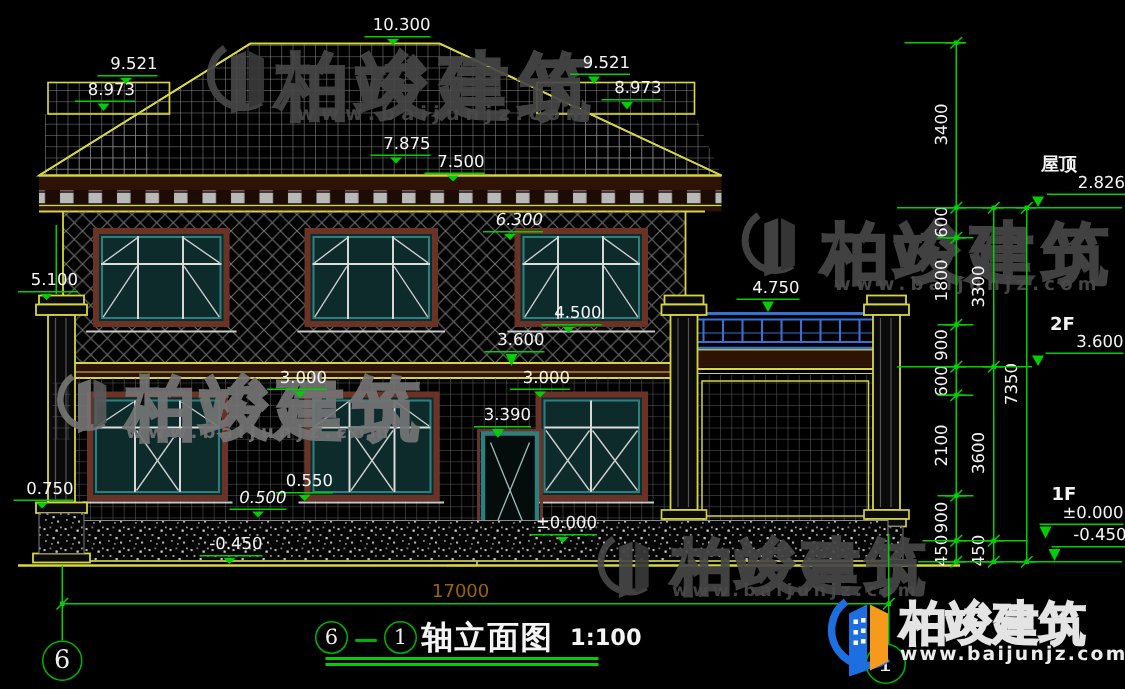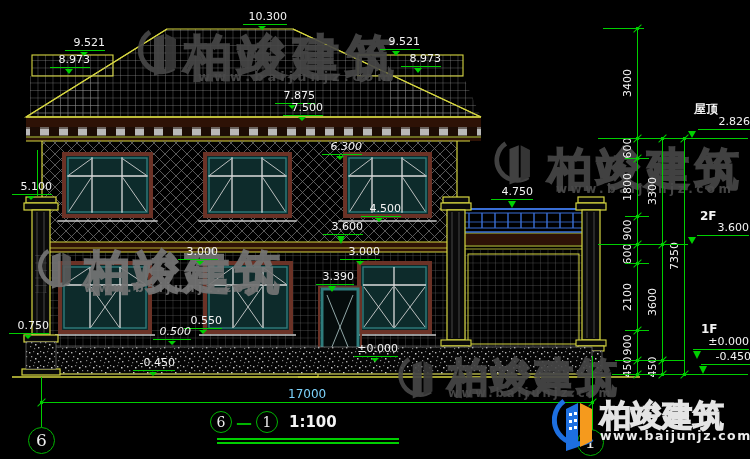--- a/index.html
+++ b/index.html
@@ -17,21 +17,21 @@
   .gh{position:absolute;height:1px;background:#00cf00;}
   .gv{position:absolute;width:1px;background:#00cf00;}
   .slash{position:absolute;width:11px;height:1px;background:#00cf00;transform:rotate(-45deg);}
   .dot{position:absolute;width:3px;height:3px;background:#00cf00;}
   .mk{position:absolute;}
   .mk .mval{display:block;font-size:11px;line-height:12px;color:#f4f4f4;text-align:right;
             border-bottom:1.3px solid #00cf00;padding-bottom:1px;white-space:nowrap;}
   .mk .tri{position:absolute;width:0;height:0;border-left:4px solid transparent;border-right:4px solid transparent;}
   .vlab{position:absolute;width:44px;height:12px;font-size:11px;line-height:12px;color:#f4f4f4;
         text-align:center;transform:rotate(-90deg);white-space:nowrap;}
-  .hlab{position:absolute;font-size:12px;color:#7dd3fc;white-space:nowrap;}
+  .hlab{position:absolute;font-size:12px;color:#a16207;white-space:nowrap;}
   .lvl{position:absolute;font-size:12px;color:#f4f4f4;font-weight:bold;white-space:nowrap;}
   .bubble{position:absolute;border:1.6px solid #00b400;border-radius:50%;color:#eee;
           font-family:"DejaVu Serif","Liberation Serif",serif;text-align:center;}
   
   #titlebar{position:absolute;left:210px;top:411px;z-index:6;display:flex;align-items:center;gap:3px;}
   #titlebar .tb-bubble{width:20px;height:20px;border:1.6px solid #00b400;border-radius:50%;color:#eee;
           font-family:"DejaVu Serif","Liberation Serif",serif;font-size:14px;line-height:20px;text-align:center;flex:0 0 auto;}
   #titlebar .tb-dash{color:#00b400;font-weight:bold;margin:0 1px;}
   #titlebar .tb-name{color:#f4f4f4;font-size:21px;font-weight:bold;letter-spacing:1px;}
   #titlebar .tb-scale{color:#f4f4f4;font-size:15px;font-weight:bold;margin-left:8px;}
@@ -320,21 +320,21 @@
         <div class="tri" style="left: 15px; top: 15px; border-top: 5px solid rgb(0, 207, 0);"></div>
       </div>
       <div class="mk" style="left: 380px; top: 36px;">
         <span class="mval" style="min-width: 40px;">9.521</span>
         <div class="tri" style="left: 12px; top: 15px; border-top: 5px solid rgb(0, 207, 0);"></div>
       </div>
       <div class="mk" style="left: 401px; top: 53px;">
         <span class="mval" style="min-width: 40px;">8.973</span>
         <div class="tri" style="left: 13px; top: 15px; border-top: 5px solid rgb(0, 207, 0);"></div>
       </div>
-      <div class="mk" style="left: 247px; top: 90px; margin-left: 28px;">
+      <div class="mk" style="left: 247px; top: 90px;">
         <span class="mval" style="min-width: 40px;">7.875</span>
         <div class="tri" style="left: 13px; top: 15px; border-top: 4px solid rgb(0, 207, 0);"></div>
       </div>
       <div class="mk" style="left: 283px; top: 102px;">
         <span class="mval" style="min-width: 40px;">7.500</span>
         <div class="tri" style="left: 15px; top: 15px; border-top: 4px solid rgb(0, 207, 0);"></div>
       </div>
       <div class="mk" style="left: 322px; top: 141px;">
         <span class="mval" style="min-width: 40px; font-style: italic;">6.300</span>
         <div class="tri" style="left: 14px; top: 15px; border-top: 4px solid rgb(0, 207, 0);"></div>
@@ -485,20 +485,21 @@
       <div class="dot" style="left: 591px; top: 401px;"></div>
       <div class="hlab" style="left: 288px; top: 387px;">17000</div>
       <div class="bubble" style="left: 28px; top: 427px; width: 25px; height: 25px; font-size: 17px; line-height: 25px;">6</div>
       <div class="bubble" style="left: 577px; top: 429px; width: 25px; height: 25px; font-size: 17px; line-height: 25px;">1</div>
     </div>
 
   <div id="titlebar">
     <span class="tb-bubble">6</span>
     <span class="tb-dash">—</span>
     <span class="tb-bubble">1</span>
+    <span class="tb-name">轴立面图</span>
     <span class="tb-scale">1:100</span>
   </div>
   <div id="title-underline1"></div>
   <div id="title-underline2"></div>
 
   <div id="brand">
     <svg style="position:absolute;left:4px;top:4px;" width="48" height="62" viewBox="0 0 48 62">
       <path d="M12 8 a22 22 0 1 0 28 38" fill="none" stroke="#1d6fe0" stroke-width="5"></path>
       <polygon points="14,16 26,10 26,54 14,58" fill="#1d6fe0"></polygon>
       <polygon points="28,10 40,16 40,48 28,54" fill="#f59a1d"></polygon>

